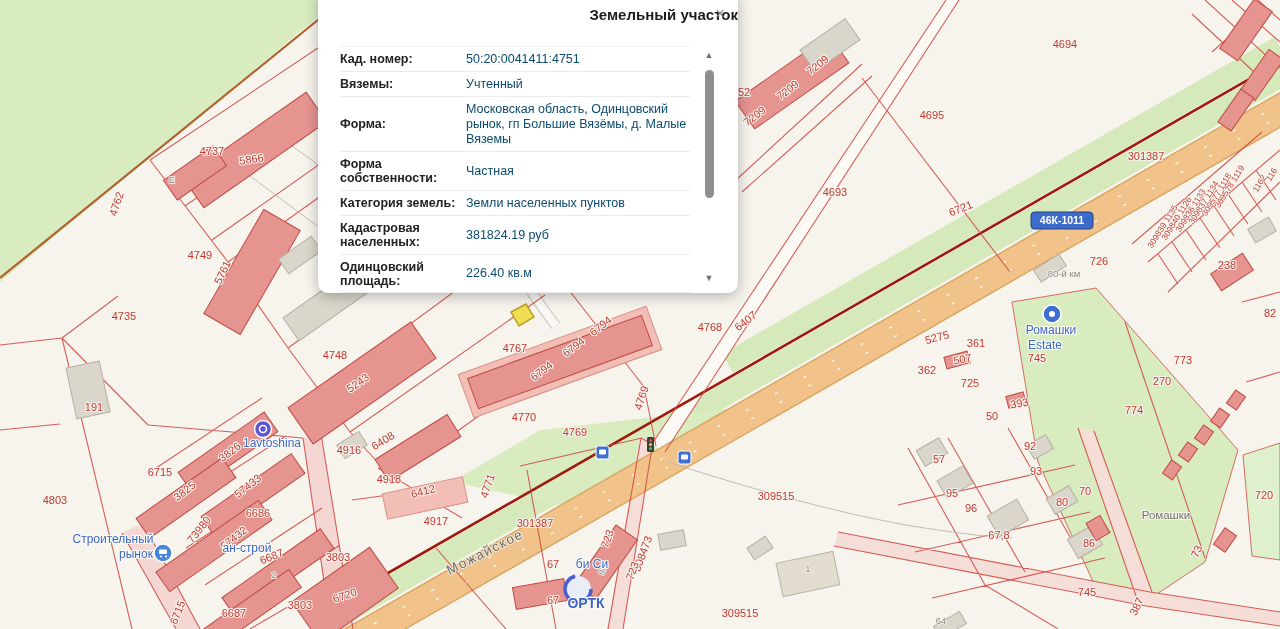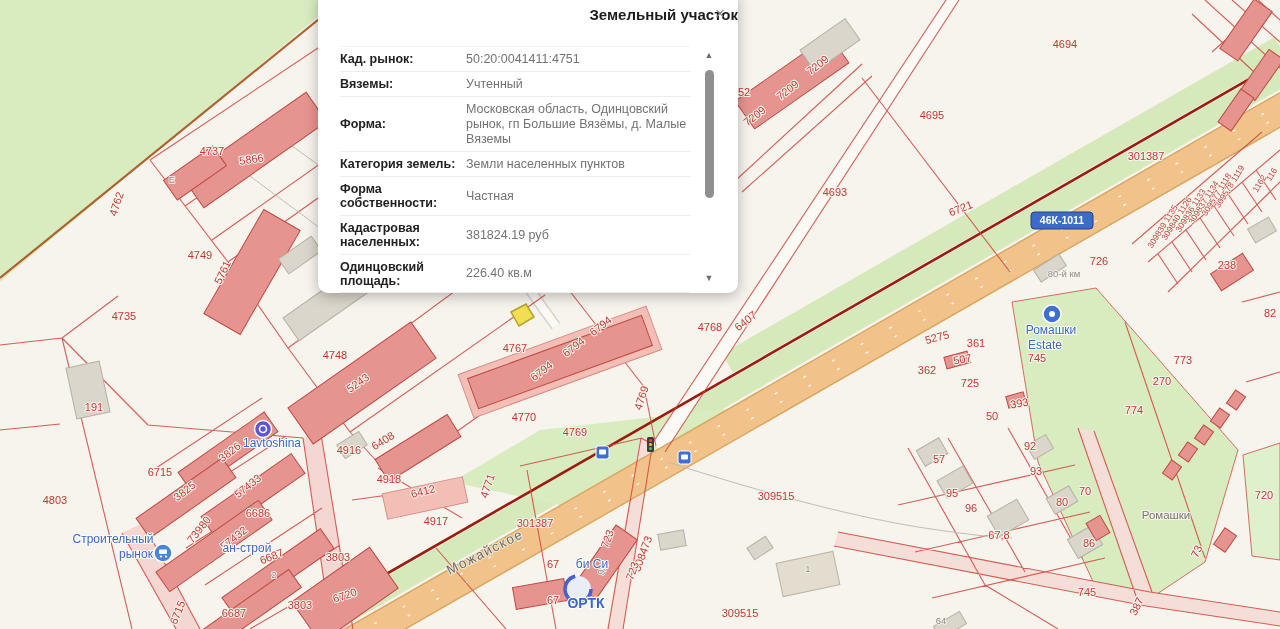--- a/index.html
+++ b/index.html
@@ -21,21 +21,21 @@
   
   .popup{position:absolute;left:318px;top:-10px;width:420px;height:303px;background:#fff;border-radius:10px;
          box-shadow:0 3px 14px rgba(0,0,0,.28);}
   .popup-title{position:absolute;top:16px;left:0;width:100%;text-align:right;font-size:15px;font-weight:bold;color:#1c1c1c;}
   .popup-close{position:absolute;top:15px;right:9px;width:18px;height:18px;line-height:16px;text-align:center;
                font-size:17px;color:#8a8a8a;cursor:pointer;border:none;background:none;padding:0;}
   .popup-body{position:absolute;left:22px;top:56px;right:48px;}
   .prow{display:grid;grid-template-columns:118px 1fr;gap:0 8px;align-items:center;padding:5px 0 4px;border-bottom:1px solid #ececec;}
   .prow:first-child{border-top:1px solid #f2f2f2;}
   .plabel{font-weight:bold;font-size:12.5px;color:#222;line-height:1.15;}
-  .pvalue{font-size:12.5px;color:#737373;line-height:1.2;}
+  .pvalue{font-size:12.5px;color:#0c4a6e;line-height:1.2;}
   .sb-arrow{position:absolute;right:22px;width:14px;text-align:center;font-size:9px;color:#6f6f6f;}
   .sb-thumb{position:absolute;right:24px;top:80px;width:9px;height:128px;border-radius:5px;background:#8f8f8f;cursor:pointer;}
 </style>
 </head>
 <body>
 
 <div id="stage">
 
 <svg id="map" width="1280" height="629" viewBox="0 0 1280 629">
 
@@ -295,38 +295,38 @@
         <text x="1045" y="349" text-anchor="middle" class="lb lb-blue">Estate</text>
         <text x="1062" y="224" text-anchor="middle" class="lb lb-shield">46К-1011</text>
       </g>
 </svg>
 
 <div class="popup">
   <div class="popup-title">Земельный участок</div>
   <button class="popup-close">×</button>
   <div class="popup-body" id="popup-rows">
         <div class="prow">
-          <div class="plabel">Кад. рынок:</div>
+          <div class="plabel">Кад. номер:</div>
           <div class="pvalue">50:20:0041411:4751</div>
         </div>
         <div class="prow">
           <div class="plabel">Вяземы:</div>
           <div class="pvalue">Учтенный</div>
         </div>
         <div class="prow">
           <div class="plabel">Форма:</div>
           <div class="pvalue">Московская область, Одинцовский рынок, гп Большие Вязёмы, д. Малые Вяземы</div>
         </div>
         <div class="prow">
+          <div class="plabel">Форма собственности:</div>
+          <div class="pvalue">Частная</div>
+        </div>
+        <div class="prow">
           <div class="plabel">Категория земель:</div>
           <div class="pvalue">Земли населенных пунктов</div>
-        </div>
-        <div class="prow">
-          <div class="plabel">Форма собственности:</div>
-          <div class="pvalue">Частная</div>
         </div>
         <div class="prow">
           <div class="plabel">Кадастровая населенных:</div>
           <div class="pvalue">381824.19 руб</div>
         </div>
         <div class="prow">
           <div class="plabel">Одинцовский площадь:</div>
           <div class="pvalue">226.40 кв.м</div>
         </div>
       </div>

